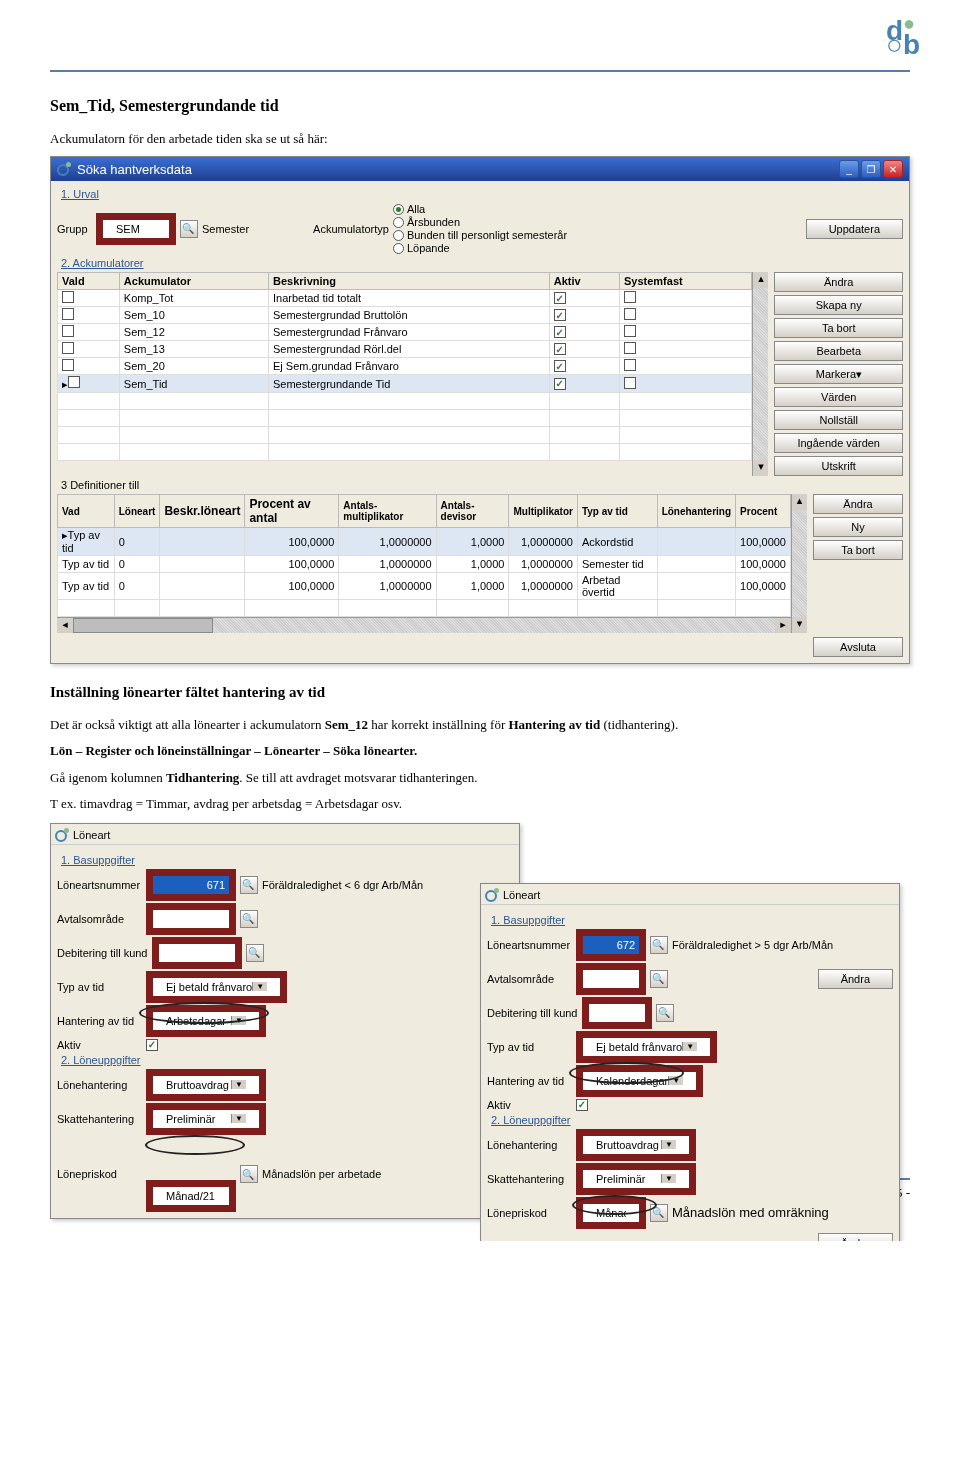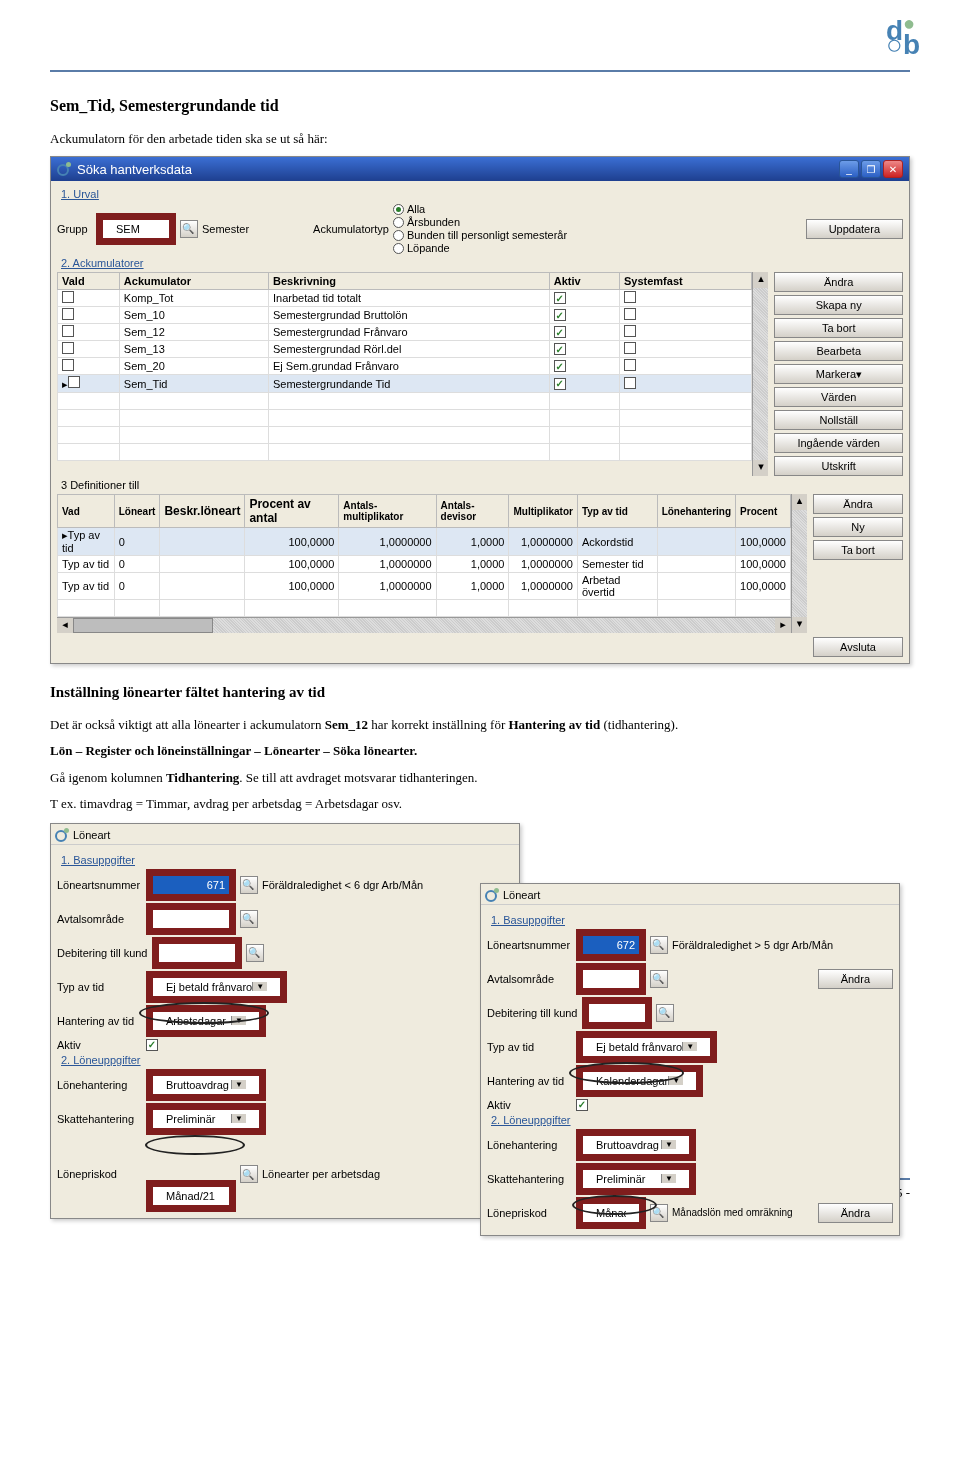--- a/index.html
+++ b/index.html
@@ -394,21 +394,21 @@
           <span class="field-label">Skattehantering</span>
           <div class="combo">
             <span>Preliminär</span>
             <span class="arrow">▼</span>
           </div>
         </div>
       <div class="row" style="position:relative">
           <span class="field-label">Lönepriskod</span>
           <input class="textfield" style="width: 90px; margin-top: 43px;" value="Månad/21">
           <div class="lookup-btn">🔍</div>
-          <span>Lönearter per arbetsdag</span>
+          <span>Månadslön per arbetade</span>
       <div class="circle-mark" style="width:100px;height:20px;left:88px;top:-2px"></div>
         </div>
     </div>
   </div>
 
   <div class="window sub-window right">
     <div class="row" style="background:#EFEBDE;padding:2px 4px;border-bottom:1px solid #ccc">
       <span class="icon-logo"></span>
       <span>Löneart</span>
     </div>
@@ -462,21 +462,21 @@
           <span class="field-label">Skattehantering</span>
           <div class="combo">
             <span>Preliminär</span>
             <span class="arrow">▼</span>
           </div>
         </div>
       <div class="row" style="position:relative">
           <span class="field-label">Lönepriskod</span>
           <input class="textfield" style="width: 70px;" value="Månad_7">
           <div class="lookup-btn">🔍</div>
-          <span style="font-size:10px">Månadslön med omräkning</span>
+          <span style="font-size:13px">Månadslön med omräkning</span>
         <div class="xp-btn" style="margin-left:auto;min-width:40px">Ändra</div>
       <div class="circle-mark" style="width:85px;height:20px;left:85px;top:-2px"></div>
         </div>
     </div>
   </div>
 </div>
 
 <hr class="bot-rule">
 <div class="footer">
   <span>www.hantverksdata.se</span>

